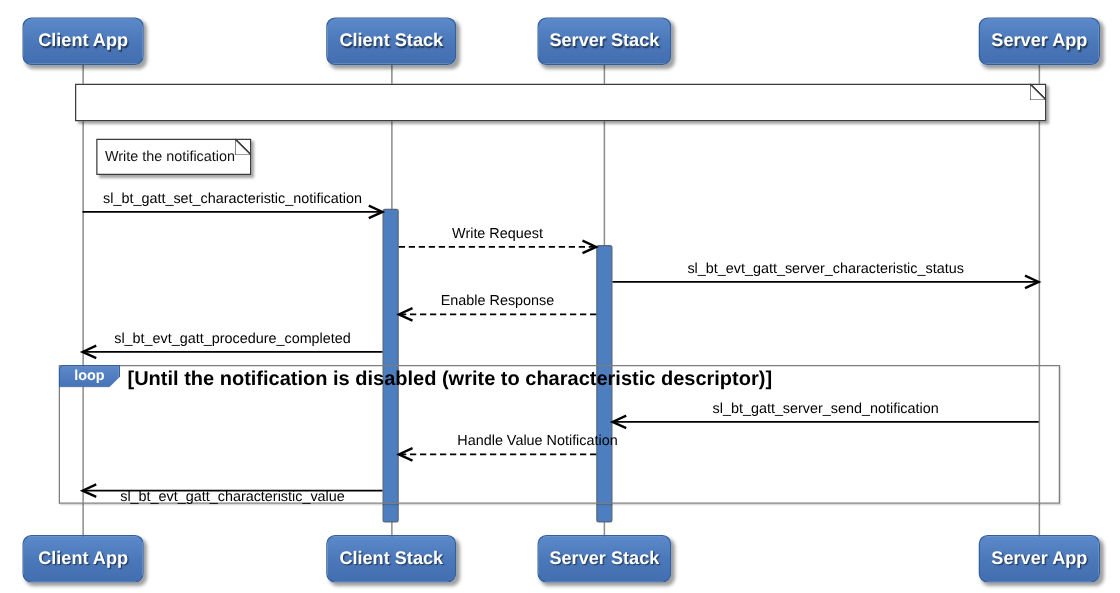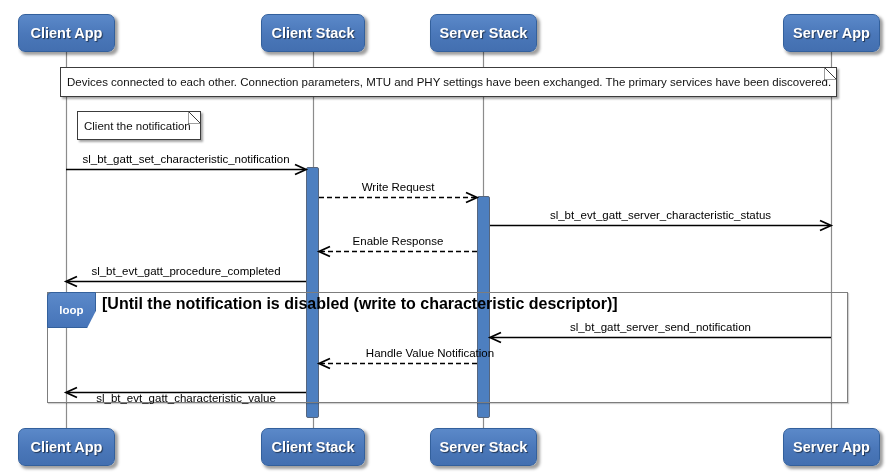--- a/index.html
+++ b/index.html
@@ -32,21 +32,21 @@
   .msg-label{
     position:absolute;transform:translateX(-50%);
     font-size:11.5px;white-space:nowrap;color:#000;
   }
   #loop-frame{
     position:absolute;box-sizing:border-box;
     border:1.4px solid #7d7d7d;background:transparent;
     box-shadow:1px 1px 1px rgba(0,0,0,0.18);
   }
   #loop-tab{
-    position:absolute;left:-1px;top:-1px;width:49px;height:36px;box-sizing:border-box;
+    position:absolute;left:-1px;top:-1px;width:49px;height:18px;box-sizing:border-box;
     background:linear-gradient(180deg,#5b89c9,#4674b8);
     border:1px solid #33609c;
     clip-path:polygon(0 0,100% 0,100% 52%,82% 100%,0 100%);
     border-radius:4px 0 0 0;
     color:#fff;font-weight:bold;font-size:11.5px;
     display:flex;align-items:center;justify-content:center;
     padding-bottom:1px;
   }
   #loop-guard{
     position:absolute;left:54px;top:2px;
@@ -75,29 +75,28 @@
       </div>
       <div class="participant" style="left: 430px; top: 14px; width: 107px;">
         <span>Server Stack</span>
       </div>
       <div class="participant" style="left: 783px; top: 14px; width: 97px;">
         <span>Server App</span>
       </div>
     </div>
 
   <div class="note" id="connection-note" style="left: 60px; top: 67px; width: 777px; height: 30px;">
-    <span class="big-note-text">Devices connected to each other. Connection parameters, MTU and PHY settings have been exchanged. The primary services have been discovered.</span>
     <svg class="fold" width="13" height="13">
       <polygon points="0,0 13,13 0,13" fill="#ffffff" stroke="#3c3c3c" stroke-width="1"></polygon>
       <line x1="0" y1="0" x2="12" y2="12" stroke="#3c3c3c" stroke-width="1"></line>
     </svg>
   </div>
 
   <div class="note" id="enable-note" style="left: 77px; top: 111px; width: 124px; height: 29px;">
-    <span class="big-note-text">Client the notification</span>
+    <span class="big-note-text">Write the notification</span>
     <svg class="fold" width="13" height="13">
       <polygon points="0,0 13,13 0,13" fill="#ffffff" stroke="#3c3c3c" stroke-width="1"></polygon>
       <line x1="0" y1="0" x2="12" y2="12" stroke="#3c3c3c" stroke-width="1"></line>
     </svg>
   </div>
 
   <div id="activations">
       <div class="activation" style="left: 306px; top: 167px; height: 251px;"></div>
       <div class="activation" style="left: 477px; top: 196px; height: 222px;"></div>
     </div>

